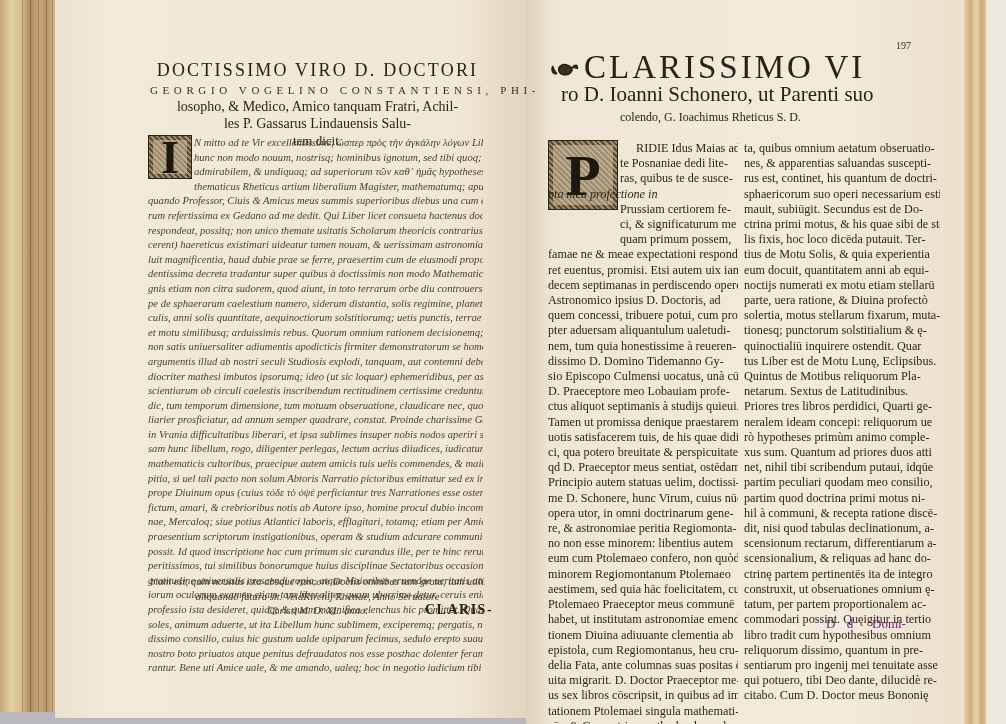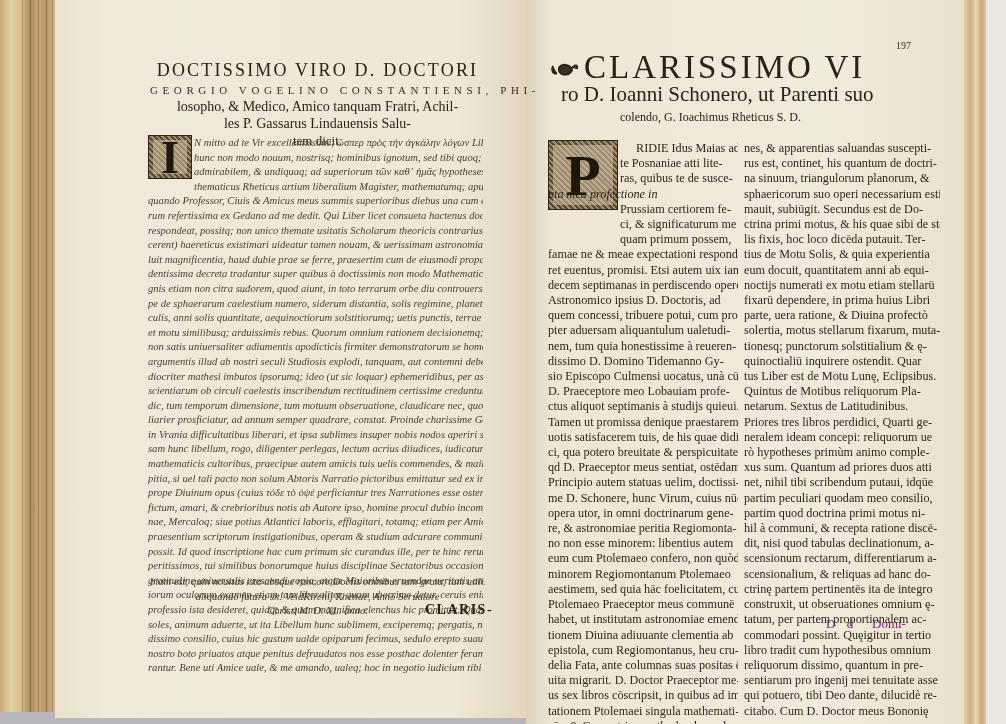--- a/index.html
+++ b/index.html
@@ -110,21 +110,21 @@
 <div class="pgnum">197</div>
 <div class="rt-sub">ro D. Ioanni Schonero, ut Parenti suo</div>
 <div class="rt-sub2">colendo, G. Ioachimus Rheticus S. D.</div>
 
 <div class="drop" style="left:548px;top:140px;width:68px;height:68px">
   <span style="font-size:58px">P</span>
 </div>
 
 <div class="col" id="rcolL" style="left:548px;top:141px;width:190px">
     <div style="padding-left: 88px;">RIDIE Idus Maias ad</div>
-    <div style="padding-left: 72px;">te Posnaniae atti lite-</div>
+    <div style="padding-left: 72px;">te Posnaniae dedi lite-</div>
     <div style="padding-left: 72px;">ras, quibus te de susce-</div>
     <div style=" font-style: italic;">pta mea profectione in</div>
     <div style="padding-left: 72px;">Prussiam certiorem fe-</div>
     <div style="padding-left: 72px;">ci, &amp; significaturum me</div>
     <div style="padding-left: 72px;">quam primum possem,</div>
     <div>famae ne &amp; meae expectationi responde</div>
     <div>ret euentus, promisi. Etsi autem uix iam</div>
     <div>decem septimanas in perdiscendo opere</div>
     <div>Astronomico ipsius D. Doctoris, ad</div>
     <div>quem concessi, tribuere potui, cum pro-</div>
@@ -150,31 +150,30 @@
     <div>habet, ut institutam astronomiae emenda</div>
     <div>tionem Diuina adiuuante clementia ab</div>
     <div>epistola, cum Regiomontanus, heu cru-</div>
     <div>delia Fata, ante columnas suas positas ē</div>
     <div>uita migrarit. D. Doctor Praeceptor me-</div>
     <div>us sex libros cōscripsit, in quibus ad imi</div>
     <div>tationem Ptolemaei singula mathemati-</div>
     <div>cēs, &amp; Geometrica methodo, docendo</div>
   </div>
 <div class="col" id="rcolR" style="left:744px;top:141px;width:196px">
+    <div>ta, quibus omnium aetatum obseruatio-</div>
     <div>nes, &amp; apparentias saluandas suscepti-</div>
     <div>rus est, continet, his quantum de doctri-</div>
-    <div>na sinuum, triangulorum planorum, &amp;</div>
     <div>sphaericorum suo operi necessarium esti</div>
     <div>mauit, subiūgit. Secundus est de Do-</div>
     <div>ctrina primi motus, &amp; his quae sibi de stel</div>
     <div>lis fixis, hoc loco dicēda putauit. Ter-</div>
     <div>tius de Motu Solis, &amp; quia experientia</div>
     <div>eum docuit, quantitatem anni ab equi-</div>
     <div>noctijs numerati ex motu etiam stellarū</div>
-    <div>fixarū dependere, in prima huius Libri</div>
     <div>parte, uera ratione, &amp; Diuina profectò</div>
     <div>solertia, motus stellarum fixarum, muta-</div>
     <div>tionesq; punctorum solstitialium &amp; ę-</div>
     <div>quinoctialiū inquirere ostendit. Quar</div>
     <div>tus Liber est de Motu Lunę, Eclipsibus.</div>
     <div>Quintus de Motibus reliquorum Pla-</div>
     <div>netarum. Sextus de Latitudinibus.</div>
     <div>Priores tres libros perdidici, Quarti ge-</div>
     <div>neralem ideam concepi: reliquorum ue</div>
     <div>rò hypotheses primùm animo comple-</div>

